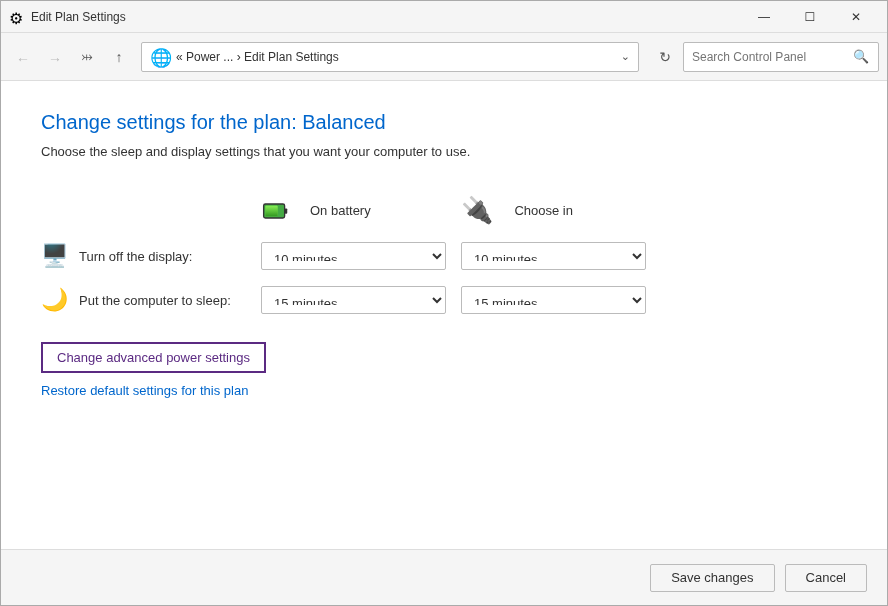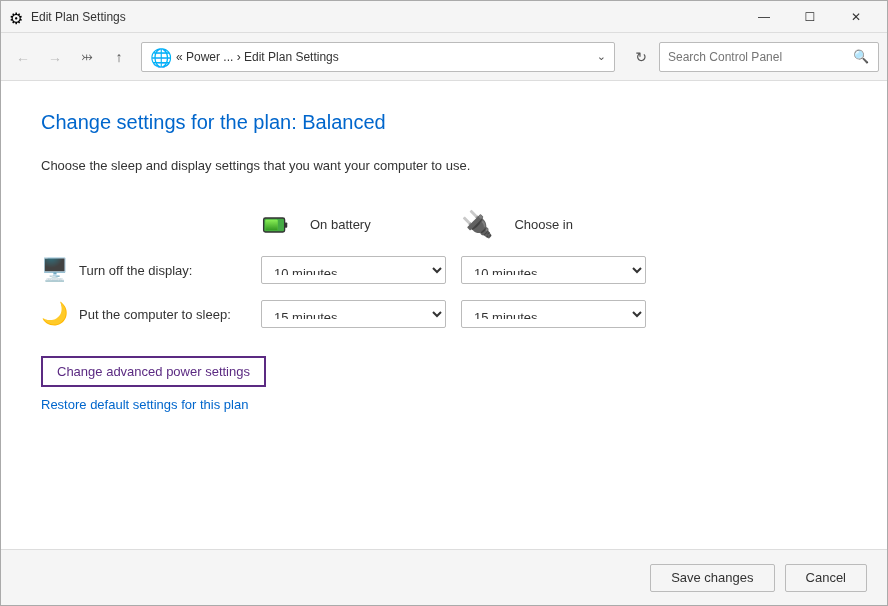--- a/index.html
+++ b/index.html
@@ -128,21 +128,21 @@
       display: flex;
       align-items: center;
       justify-content: center;
       cursor: pointer;
       color: #555;
       font-size: 14px;
       margin-left: 4px;
     }
 
     .search-box {
-      width: 220px;
+      width: 196px;
       height: 30px;
       background: #fff;
       border: 1px solid #bbb;
       border-radius: 2px;
       display: flex;
       align-items: center;
       padding: 0 8px;
     }
 
     .search-input {
@@ -165,21 +165,21 @@
       flex: 1;
       background: #fff;
       padding: 30px 40px 0 40px;
       overflow: auto;
     }
 
     .plan-title {
       font-size: 20px;
       color: #0066cc;
       font-weight: 400;
-      margin-bottom: 24px;
+      margin-bottom: 10px;
     }
 
     .plan-description {
       font-size: 13px;
       color: #333;
       margin-bottom: 36px;
     }
 
     
     .settings-grid {

